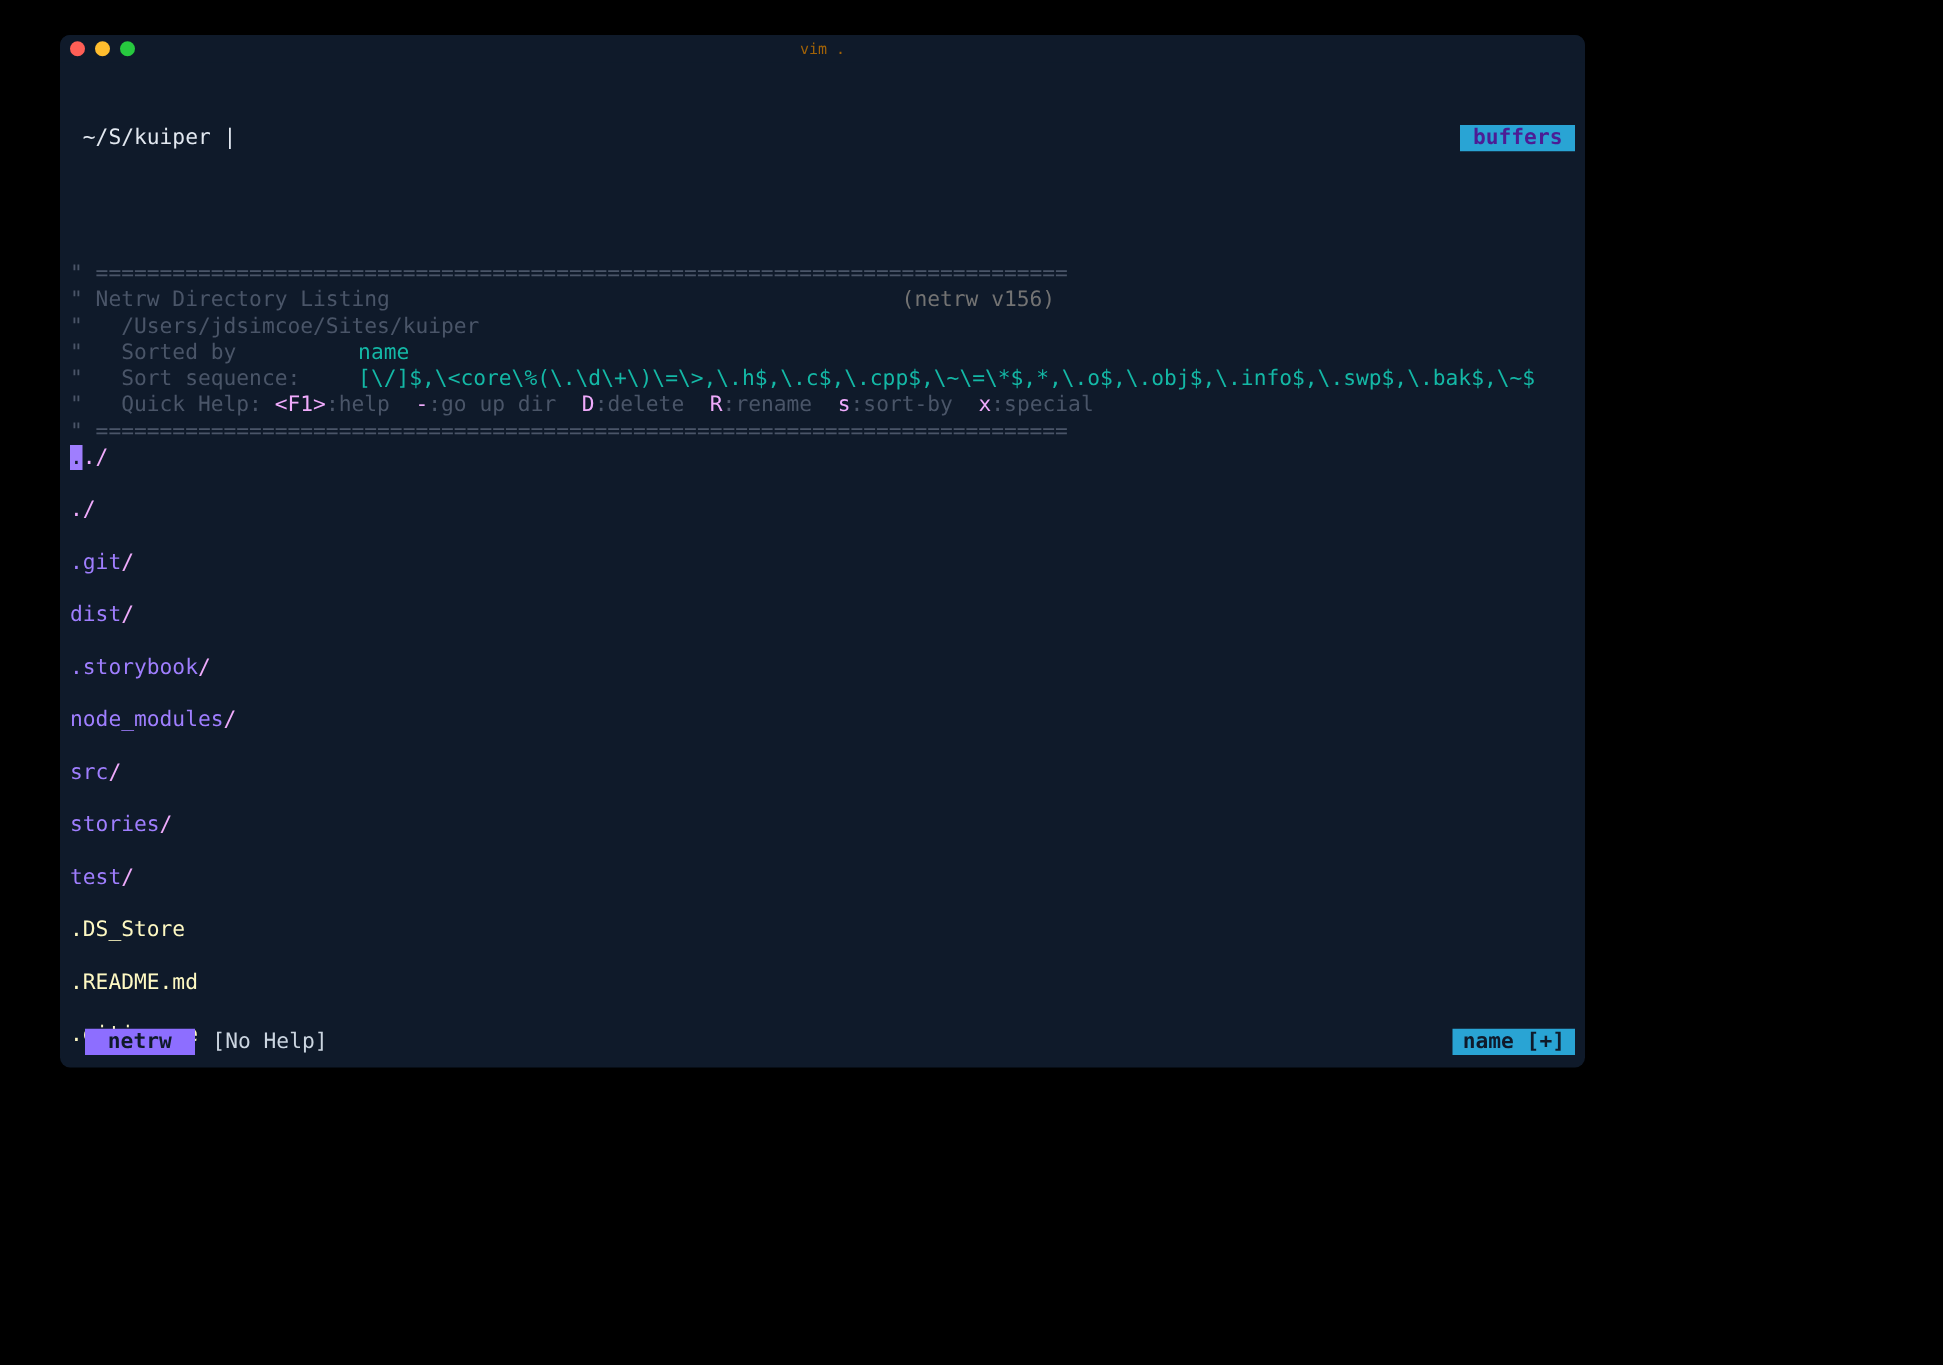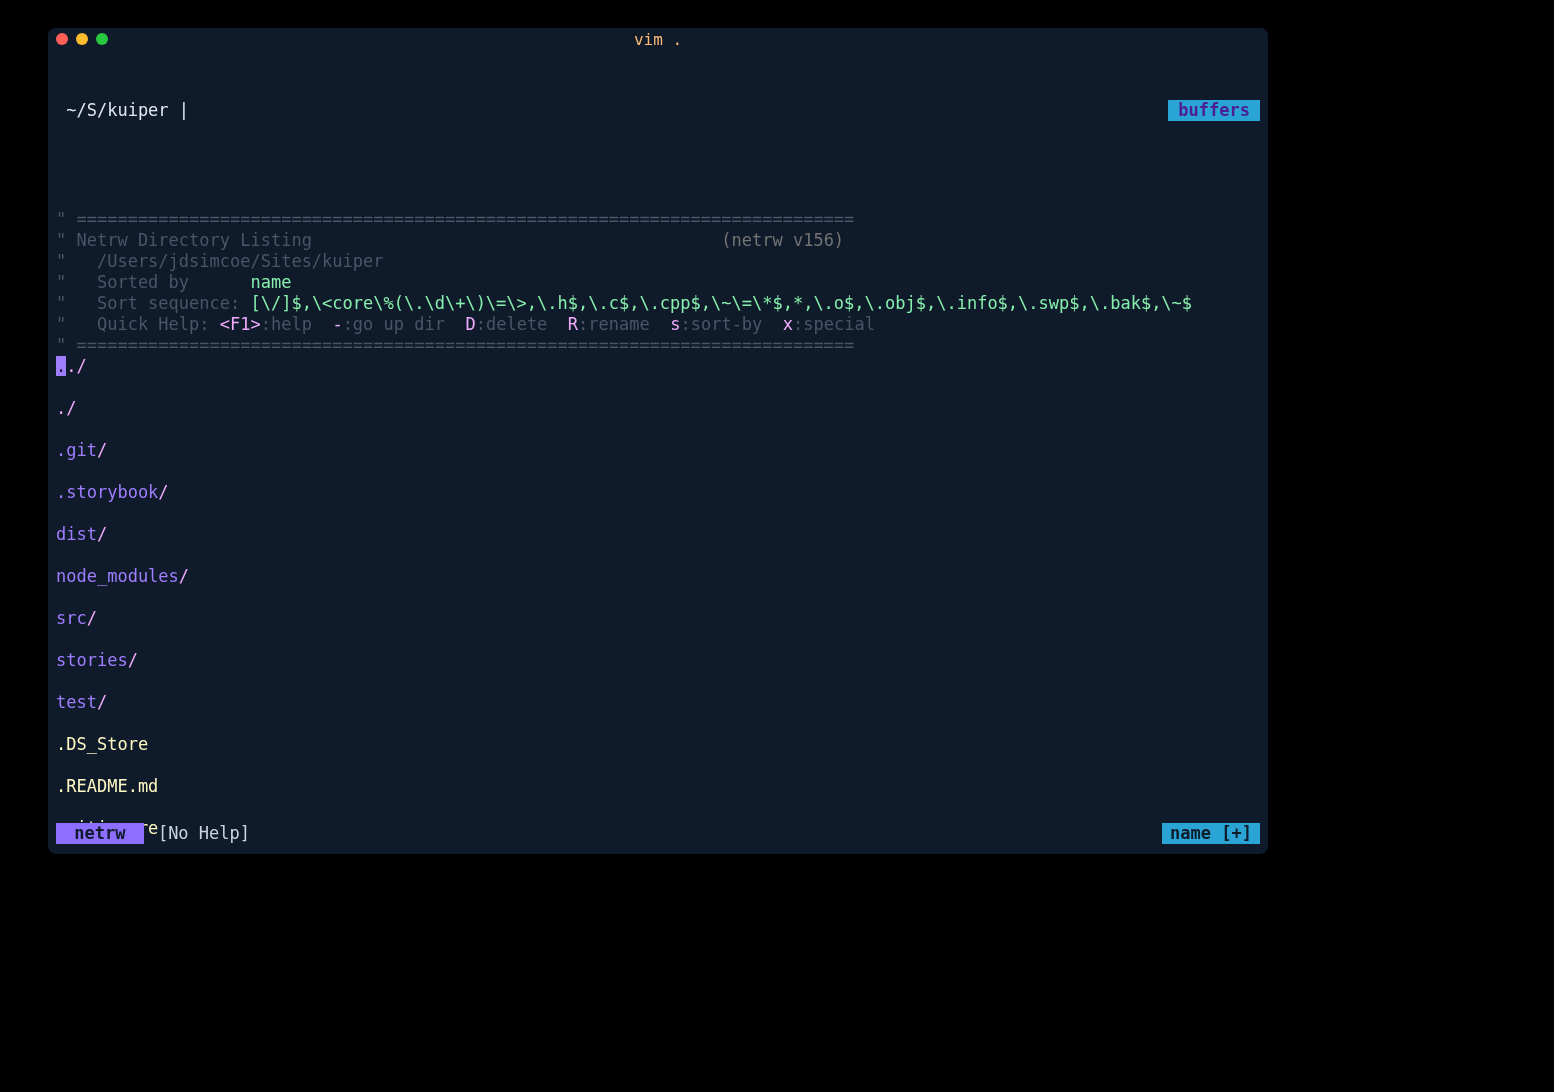--- a/index.html
+++ b/index.html
@@ -40,22 +40,22 @@
     height: 12px;
     border-radius: 50%;
   }
   .tl-red { background: #ff5f56; }
   .tl-yellow { background: #ffbd2e; }
   .tl-green { background: #27c93f; }
   .window-title {
     position: absolute;
     left: 0; right: 0;
     text-align: center;
-    color: #fdba74;
-    font-size: 16px;
+    color: #a16207;
+    font-size: 12px;
     pointer-events: none;
   }
   .term {
     padding: 0;
     line-height: 21px;
     white-space: pre;
     color: #cbd5e0;
     position: relative;
     height: calc(100% - 22px);
   }
@@ -73,40 +73,41 @@
     background: #29a4d4;
     color: #4c1d95;
     padding: 0 10px;
     font-weight: 600;
   }
   .content {
     padding: 0 8px;
   }
   .comment { color: #4a5568; }
   .green { color: #737373; }
-  .red { color: #86efac; }
+  .red { color: #14b8a6; margin-left: 36px; }
   .cyan { color: #f0abfc; }
   .purple { color: #9f7efe; }
   .white { color: #fef9c3; }
   .cursor-block {
     background: #9f7efe;
     color: #0f1a2a;
   }
   .bottombar {
     position: absolute;
     bottom: 10px;
     left: 8px;
     right: 8px;
     display: flex;
     justify-content: space-between;
     align-items: center;
   }
   .bottombar-left {
     display: flex;
     align-items: flex-start;
+    margin-left: 12px;
   }
   .badge-netrw {
     background: #8d6eff;
     color: #0f1a2a;
     padding: 0 8px;
     font-weight: 600;
     margin-right: 4px;
   }
   .noname { color: #cbd5e0; }
   .badge-name {
@@ -140,22 +141,22 @@
 <span class="comment">" ============================================================================</span>
 <span><span class="comment">" Netrw Directory Listing</span><span>                                        </span><span class="green">(netrw v156)</span></span>
 <span class="comment">"   /Users/jdsimcoe/Sites/kuiper</span>
 <span><span class="comment">"   Sorted by      </span><span class="red">name</span></span>
 <span><span class="comment">"   Sort sequence: </span><span class="red">[\/]$,\&lt;core\%(\.\d\+\)\=\&gt;,\.h$,\.c$,\.cpp$,\~\=\*$,*,\.o$,\.obj$,\.info$,\.swp$,\.bak$,\~$</span></span>
 <span><span class="comment">"   Quick Help: </span><span class="cyan">&lt;F1&gt;</span><span class="comment">:help  </span><span class="cyan">-</span><span class="comment">:go up dir  </span><span class="cyan">D</span><span class="comment">:delete  </span><span class="cyan">R</span><span class="comment">:rename  </span><span class="cyan">s</span><span class="comment">:sort-by  </span><span class="cyan">x</span><span class="comment">:special</span></span>
 <span class="comment">" ============================================================================</span>
 <span class="dir-line"><span class="cursor-block">.</span><span class="cyan">./</span></span>
 <span class="dir-line cyan">./</span>
 <span class="dir-line"><span class="purple">.git</span><span class="cyan">/</span></span>
+<span class="dir-line"><span class="purple">dist</span><span class="cyan">/</span></span>
 <span class="dir-line"><span class="purple">.storybook</span><span class="cyan">/</span></span>
-<span class="dir-line"><span class="purple">dist</span><span class="cyan">/</span></span>
 <span class="dir-line"><span class="purple">node_modules</span><span class="cyan">/</span></span>
 <span class="dir-line"><span class="purple">src</span><span class="cyan">/</span></span>
 <span class="dir-line"><span class="purple">stories</span><span class="cyan">/</span></span>
 <span class="dir-line"><span class="purple">test</span><span class="cyan">/</span></span>
 <span class="dir-line white">.DS_Store</span>
 <span class="dir-line white">.README.md</span>
 <span class="dir-line white">.gitignore</span>
 
 
 

